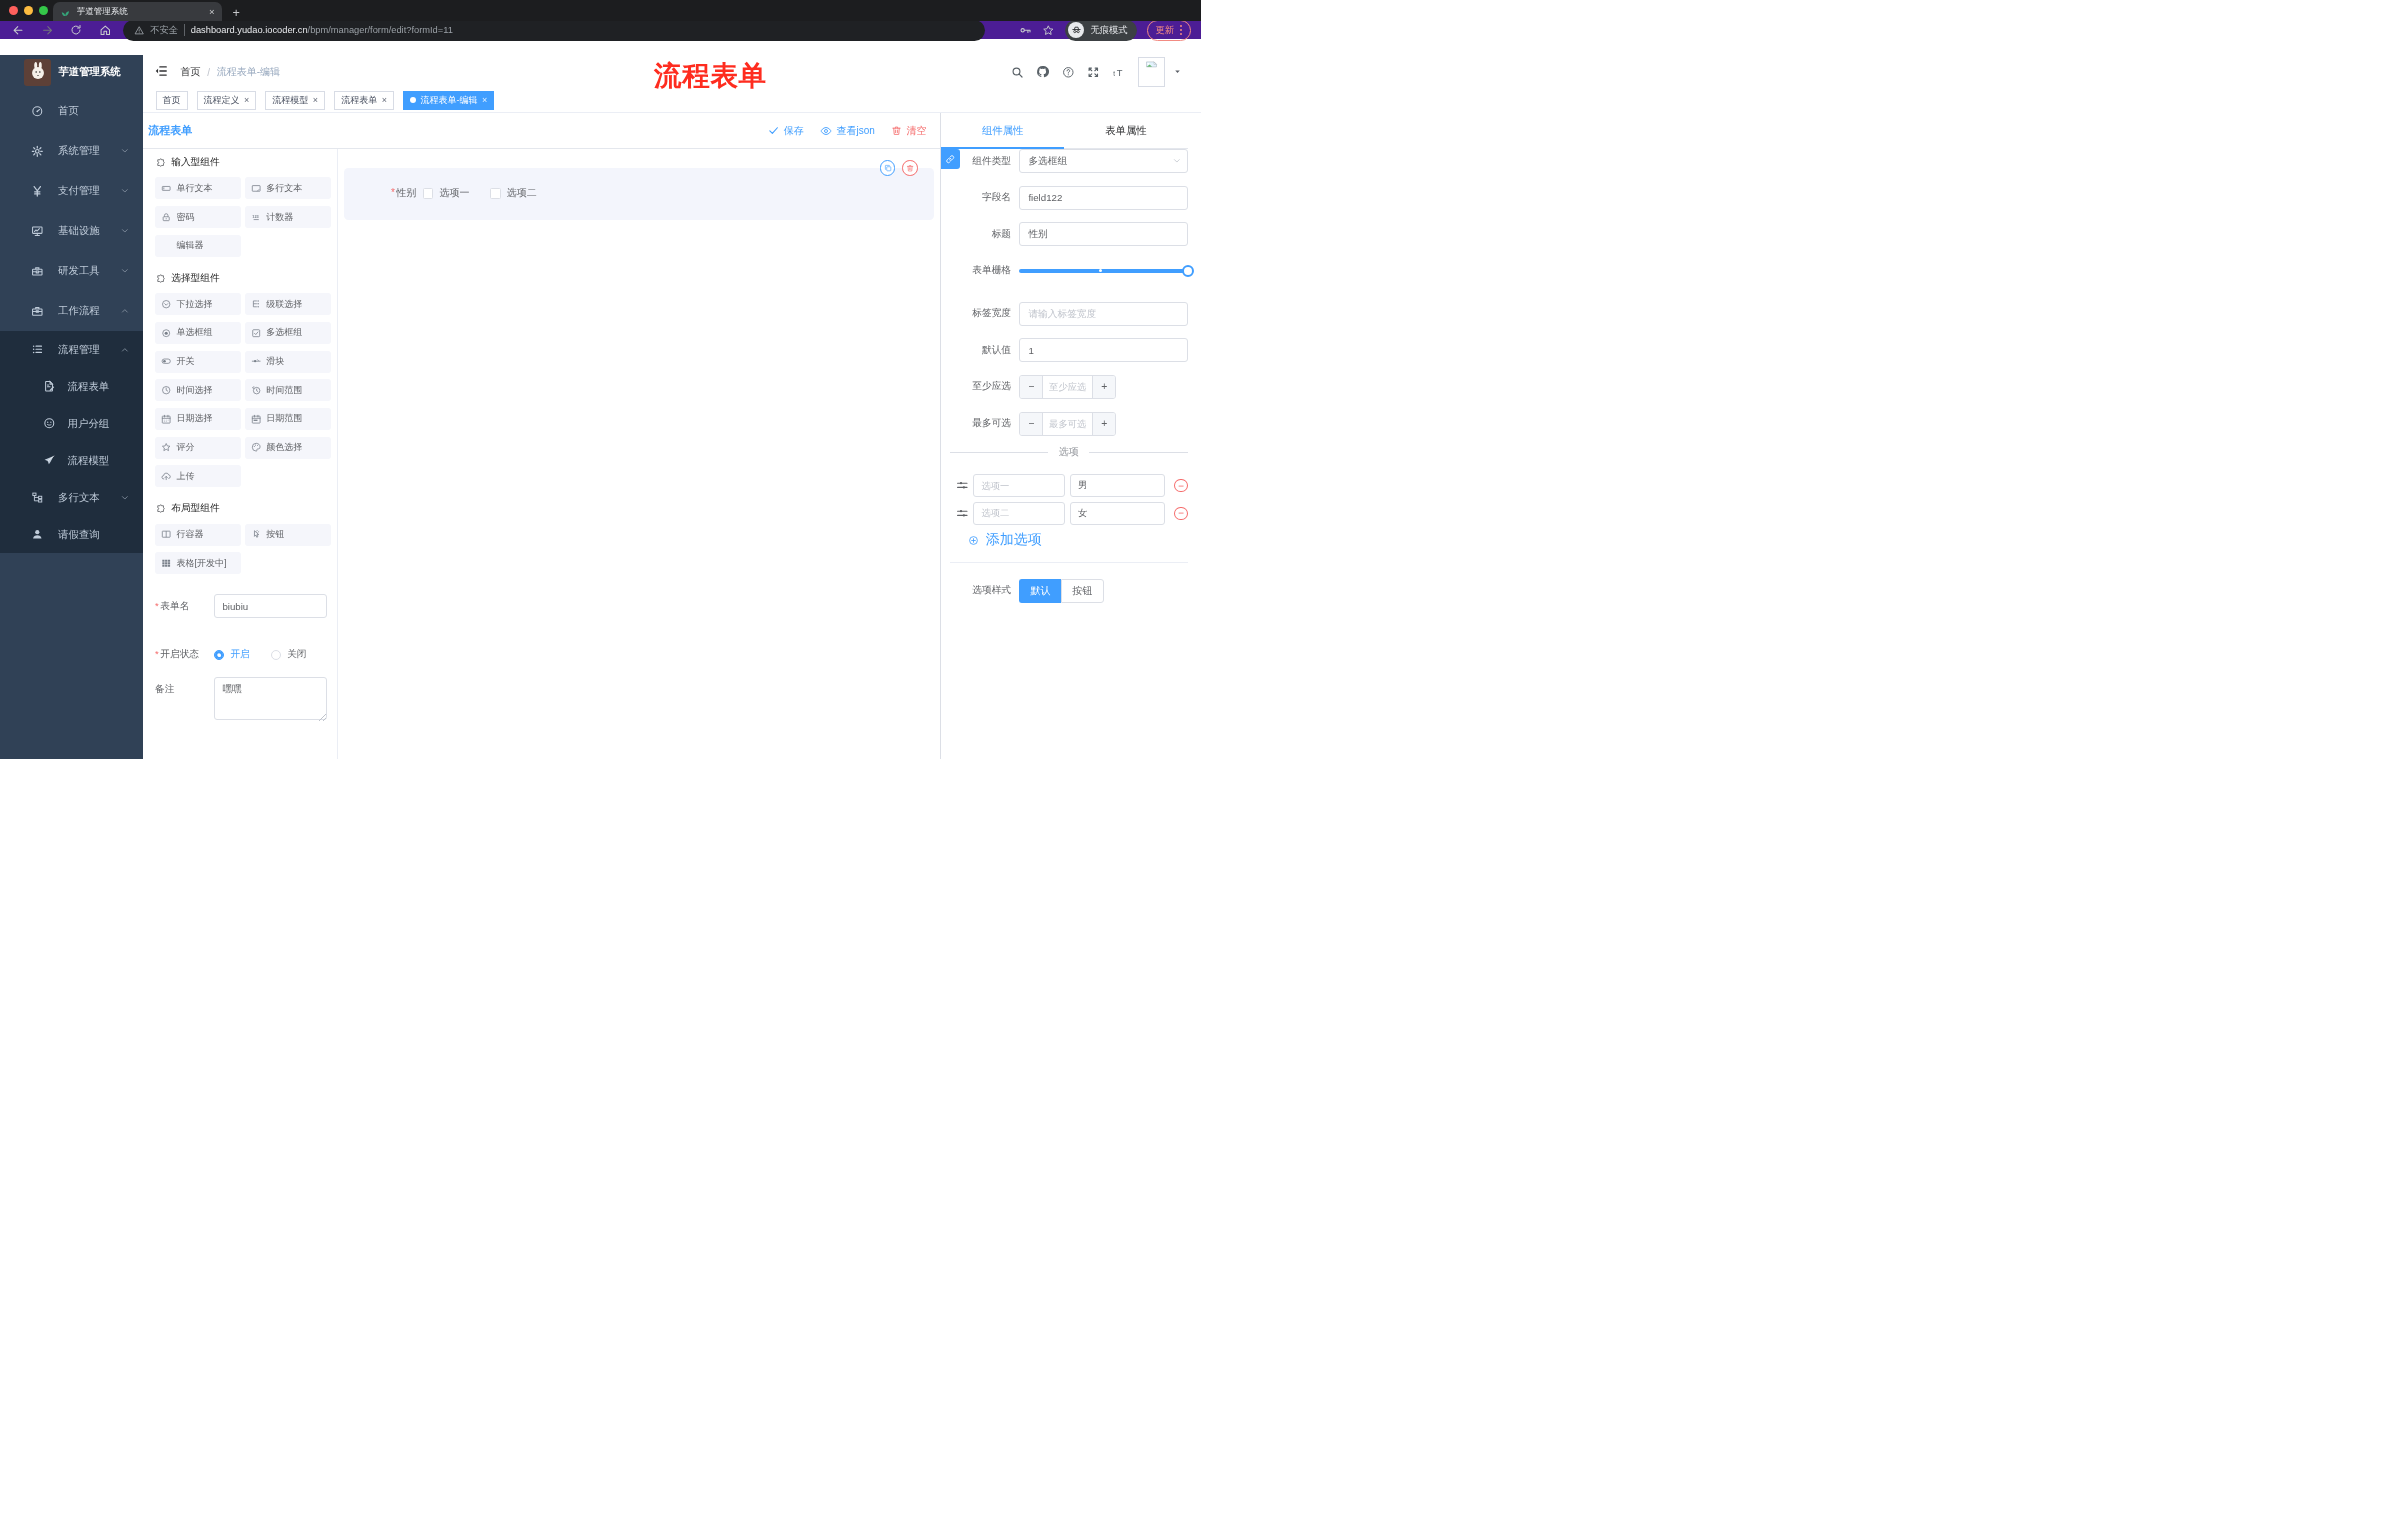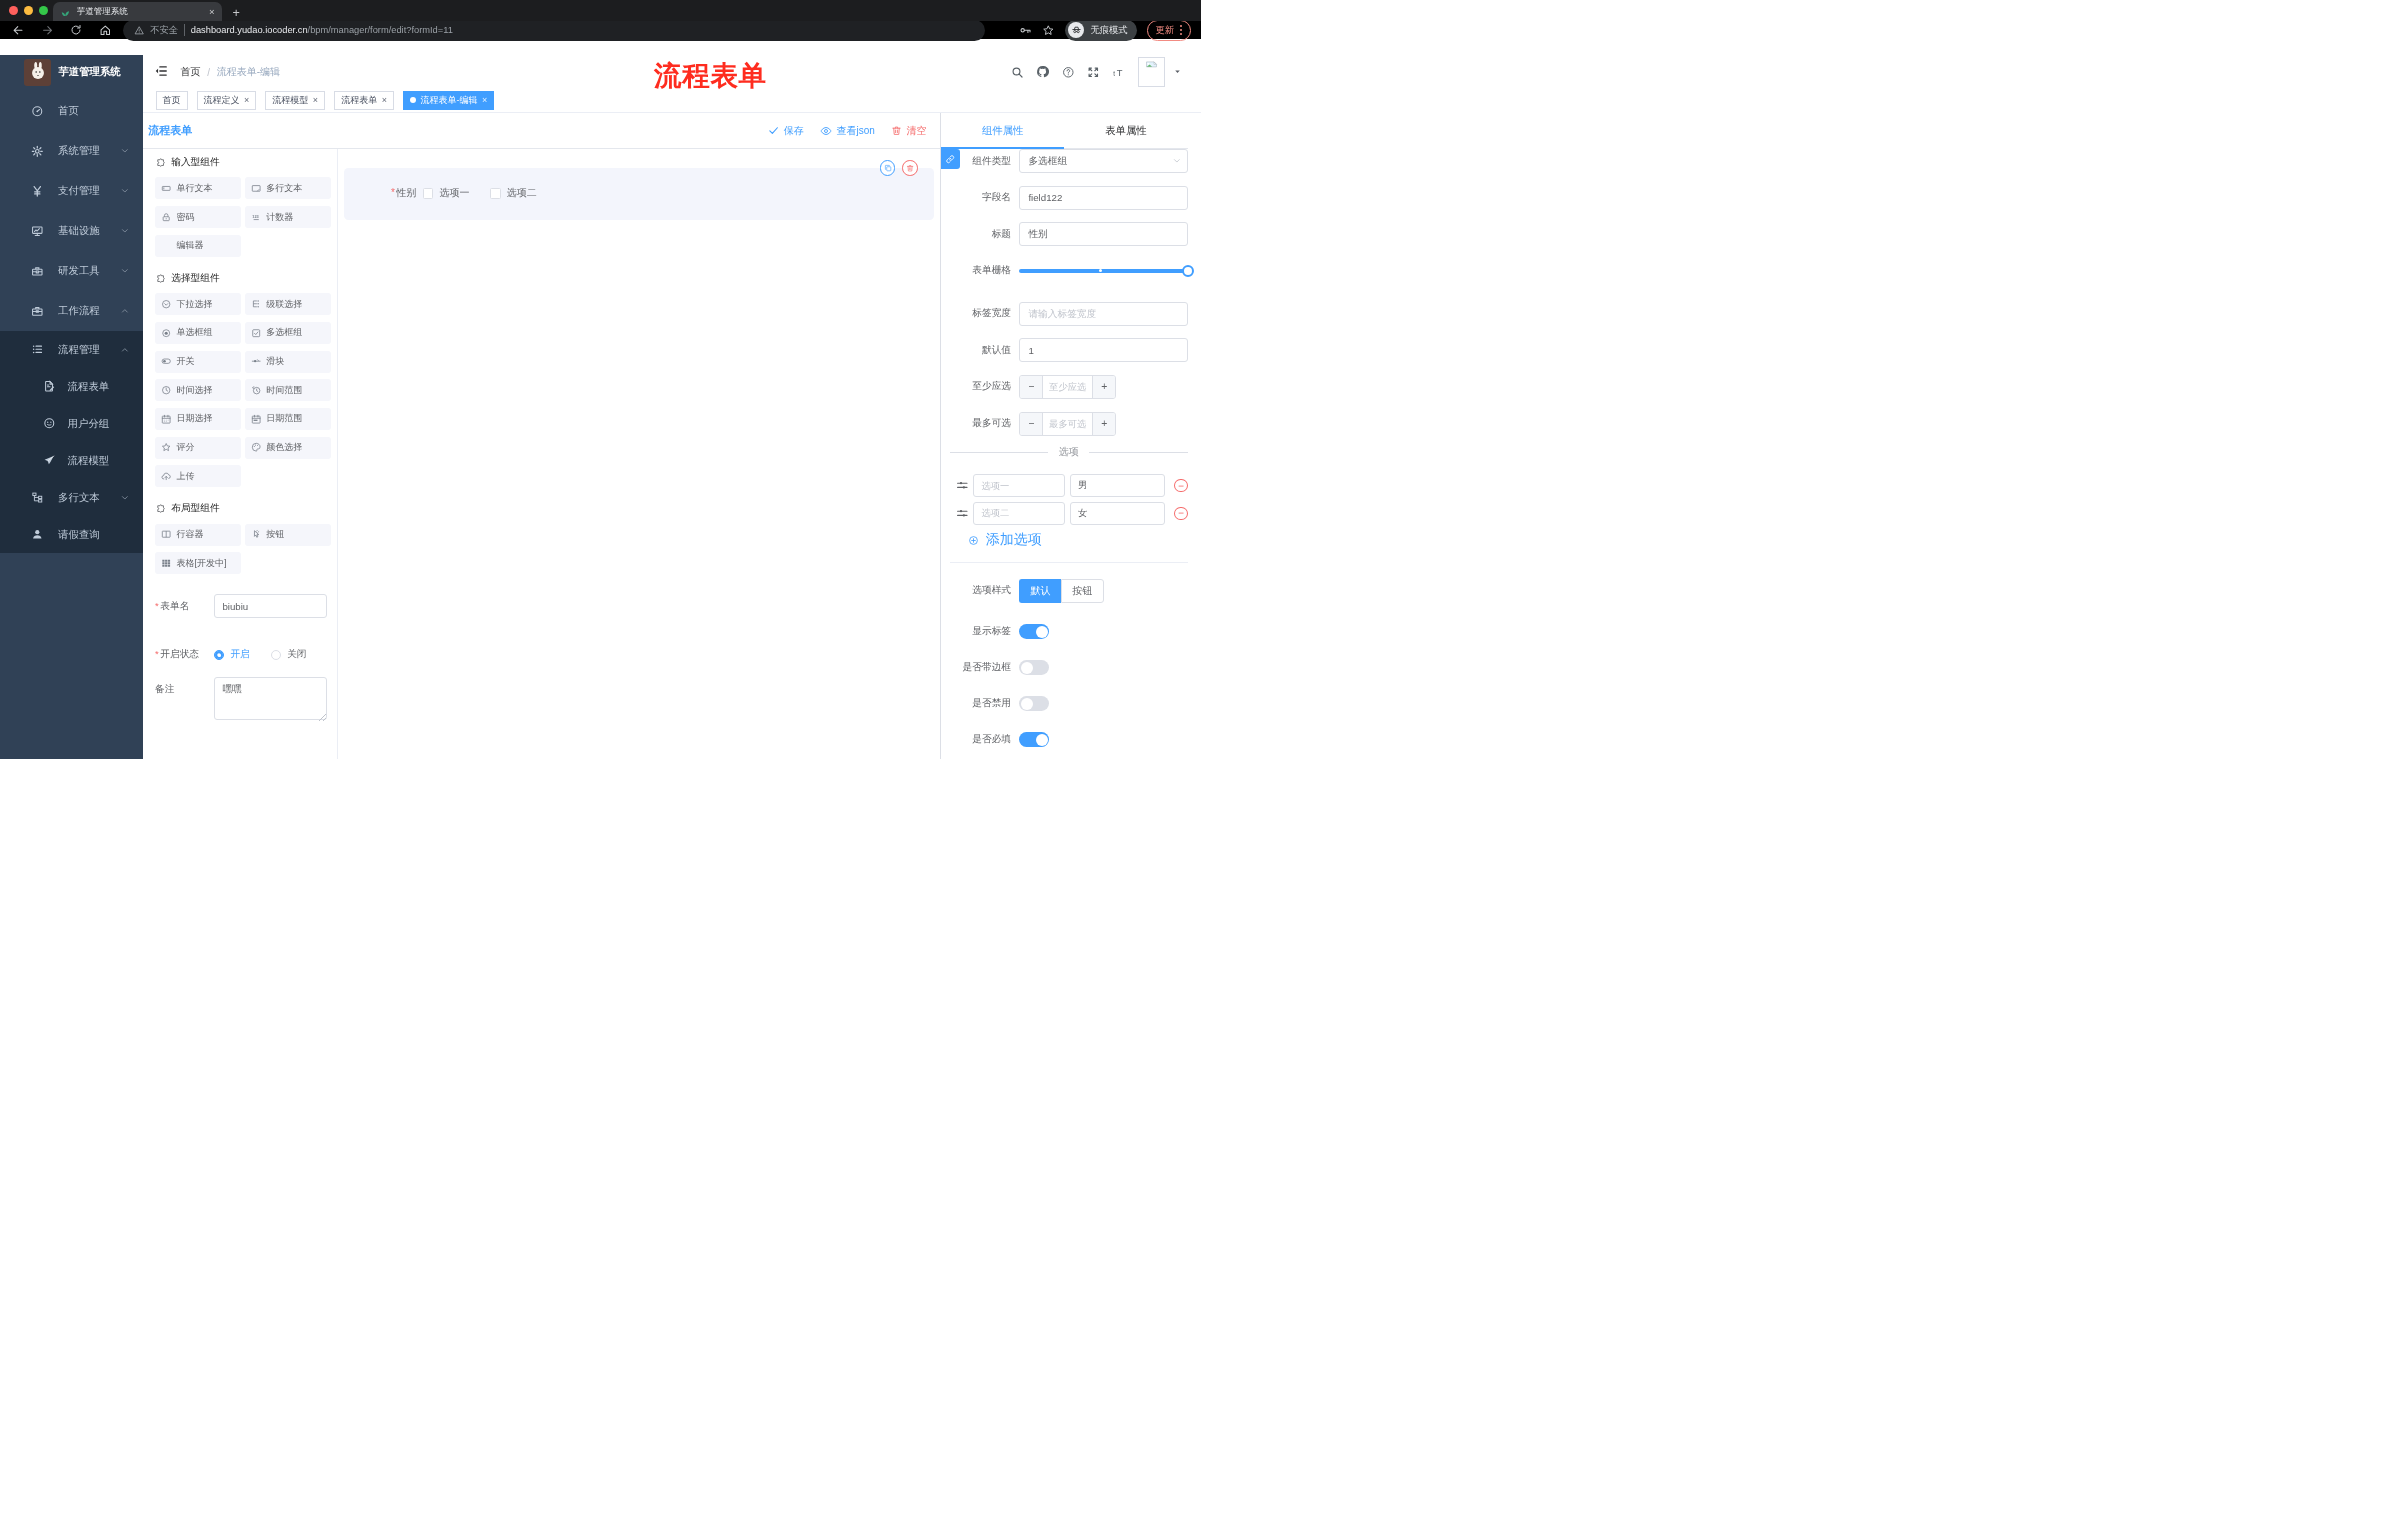--- a/index.html
+++ b/index.html
@@ -8,21 +8,21 @@
   svg.ic{flex:none}
   
   .chrome{height:55px}
   .tabstrip{height:21px;background:#1c1d1f;display:flex;align-items:flex-end;position:relative}
   .lights{position:absolute;left:9px;top:6px;display:flex;gap:6px}
   .light{width:9px;height:9px;border-radius:50%}
   .btab{margin-left:53px;width:169px;height:18.6px;background:#383a3e;border-radius:6.7px 6.7px 0 0;display:flex;align-items:center;padding:0 7.4px;gap:6px}
   .btab .title{color:#e8eaed;font-size:8.5px;flex:1;white-space:nowrap;overflow:hidden}
   .btab .close{color:#c6c8ca;font-size:9.7px;cursor:default}
   .newtab{color:#c6c8ca;font-size:12.6px;margin-left:10.4px;line-height:16.3px}
-  .addrbar{height:18px;background:#000000;display:flex;align-items:center;padding:0 7.4px;gap:7px}
+  .addrbar{height:18px;background:#4c1d95;display:flex;align-items:center;padding:0 7.4px;gap:7px}
   .navic{width:22px;height:22px;display:flex;align-items:center;justify-content:center;color:#c7cacd;border-radius:50%}
   .navic.dim{color:#73767a}
   .urlpill{flex:1;max-width:862px;height:21px;background:#1f2124;border-radius:10.4px;display:flex;align-items:center;padding:0 10.4px;gap:6px;color:#9aa0a6;font-size:9.3px}
   .urlpill .divider{width:0.7px;height:12px;background:#5f6368}
   .url-host{color:#e8eaed}
   .addr-right{display:flex;align-items:center;gap:10.4px;margin-left:auto;padding-right:3px}
   .incog{display:flex;align-items:center;gap:6px;background:#3c4043;border-radius:10.4px;height:21px;padding:0 9px 0 3px;color:#e8eaed;font-size:9.3px}
   .incog .cir{width:16.3px;height:16.3px;background:#e8eaed;border-radius:50%;display:flex;align-items:center;justify-content:center;color:#2e3033}
   .updatepill{display:flex;align-items:center;gap:6px;border:1.1px solid #f28b82;color:#f28b82;height:21px;border-radius:10.4px;padding:0 7.4px;font-size:9.3px}
   .updatepill .dots{display:flex;flex-direction:column;gap:1.5px}
@@ -1063,37 +1063,18 @@
 
             <span class="segbtn active first">
                   <span>默认</span>
                 </span>
                 <span class="segbtn last">
                   <span>按钮</span>
                 </span>
               </span>
           </div>
 
-          <div>
-
-          <div class="togglerow on">
-                <span class="plabel">显示标签</span>
-                <span class="switch sw on"></span>
-              </div>
-              <div class="togglerow">
-                <span class="plabel">是否带边框</span>
-                <span class="switch sw"></span>
-              </div>
-              <div class="togglerow">
-                <span class="plabel">是否禁用</span>
-                <span class="switch sw"></span>
-              </div>
-              <div class="togglerow on">
-                <span class="plabel">是否必填</span>
-                <span class="switch sw on"></span>
-              </div>
-            </div>
         </div>
       </div>
     </div>
   </div>
 </div>
 
 
 </body></html>

